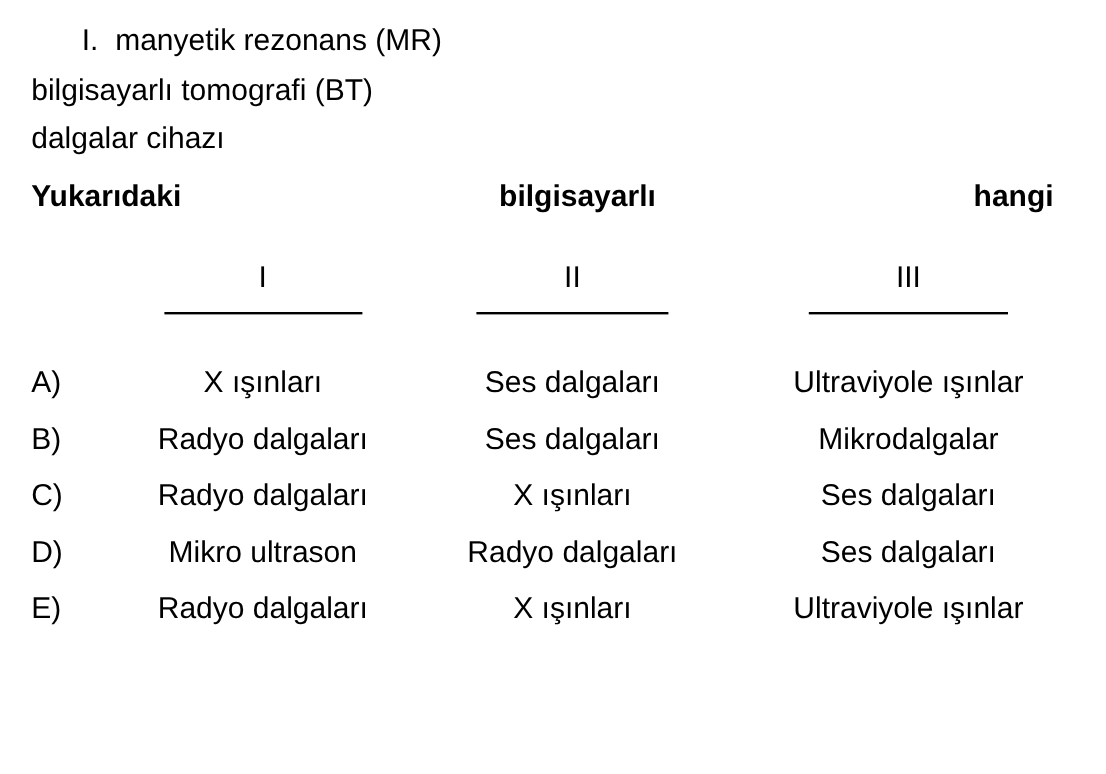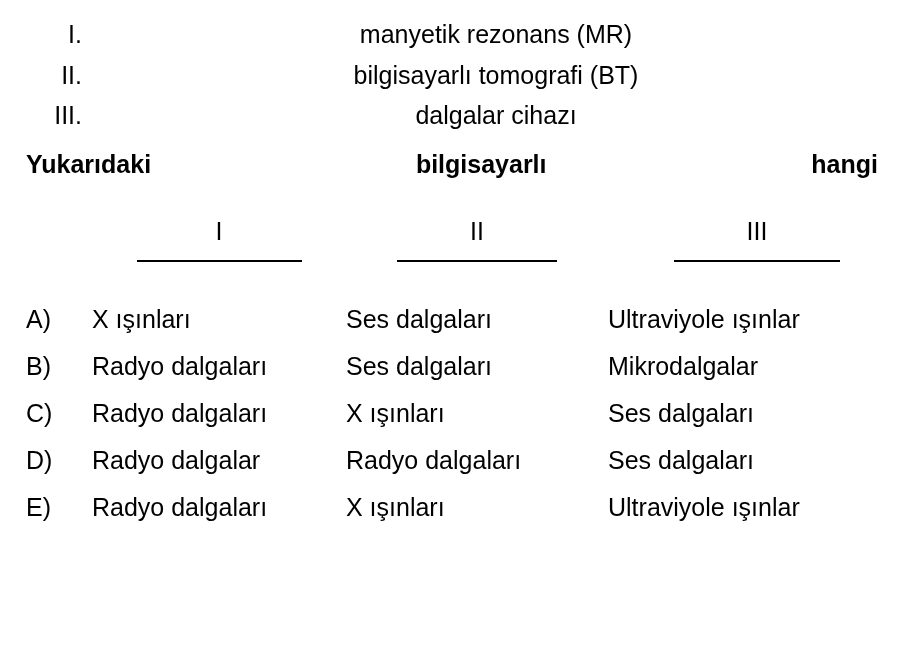--- a/index.html
+++ b/index.html
@@ -36,21 +36,20 @@
     white-space: nowrap;
   }
   .premise-num {
     width: 56px;
     text-align: right;
     padding-right: 14px;
     flex: 0 0 auto;
   }
   .premise-text {
     flex: 1 1 auto;
-    text-align: center;
   }
 
   
   .question {
     font-size: 25px;
     font-weight: bold;
     line-height: 1.38;
     margin-top: 11px;
     width: 852px;
   }
@@ -100,44 +99,43 @@
     vertical-align: top;
   }
   .rule-1 { width: 165px; }
   .rule-2 { width: 160px; }
   .rule-3 { width: 166px; }
 
   .options td {
     font-size: 25px;
     line-height: 1.0;
     padding: 11px 0 11px 0;
+    text-align: center;
     vertical-align: middle;
     white-space: nowrap;
   }
   .options td.opt-letter {
     text-align: left;
     padding-left: 0;
   }
 </style>
 </head>
 <body>
 
 <div class="page">
 
   <ul class="premise-list">
     <li class="premise-row">
       <span class="premise-num">I.</span>
       <span class="premise-text">manyetik rezonans (MR)</span>
     </li>
     <li class="premise-row">
-      <span class="premise-num">II.</span>
       <span class="premise-text">bilgisayarlı tomografi (BT)</span>
     </li>
     <li class="premise-row">
-      <span class="premise-num">III.</span>
       <span class="premise-text">dalgalar cihazı</span>
     </li>
   </ul>
 
   <div class="question">
     <div class="line1">
       <span>Yukarıdaki</span>
       <span>bilgisayarlı</span>
       <span>hangi</span>
     </div>
@@ -184,21 +182,21 @@
         <td>Mikrodalgalar</td>
       </tr>
       <tr>
         <td class="opt-letter">C)</td>
         <td>Radyo dalgaları</td>
         <td>X ışınları</td>
         <td>Ses dalgaları</td>
       </tr>
       <tr>
         <td class="opt-letter">D)</td>
-        <td>Radyo dalgalar</td>
+        <td>Mikro ultrason</td>
         <td>Radyo dalgaları</td>
         <td>Ses dalgaları</td>
       </tr>
       <tr>
         <td class="opt-letter">E)</td>
         <td>Radyo dalgaları</td>
         <td>X ışınları</td>
         <td>Ultraviyole ışınlar</td>
       </tr>
     </tbody>

